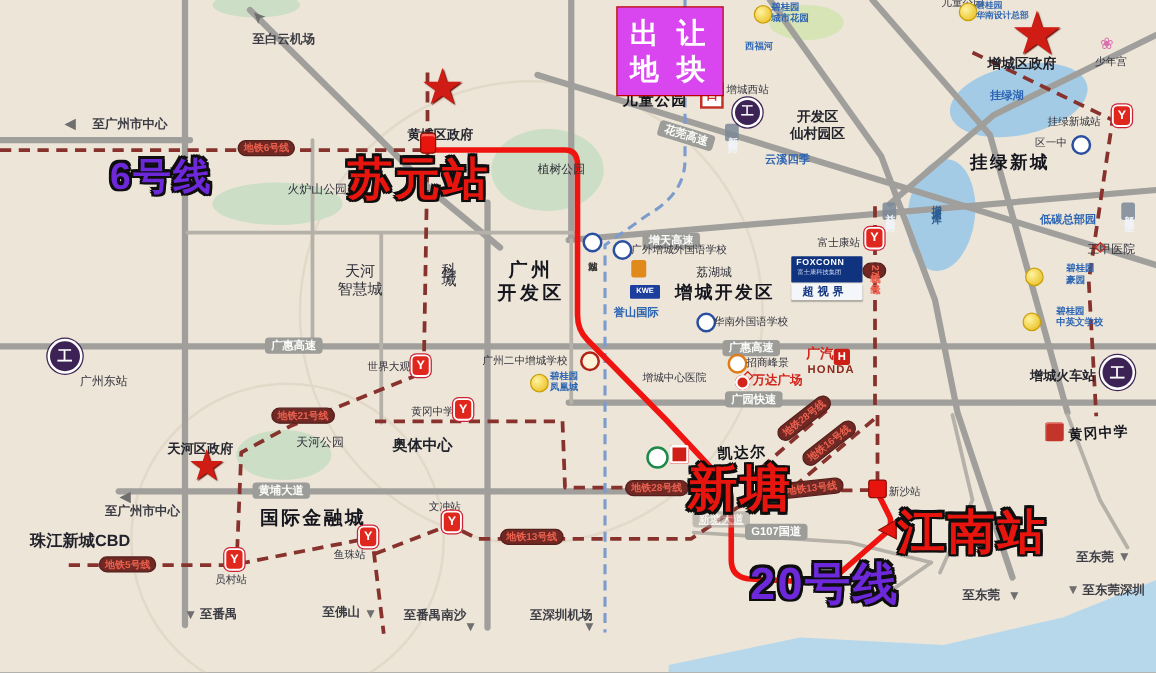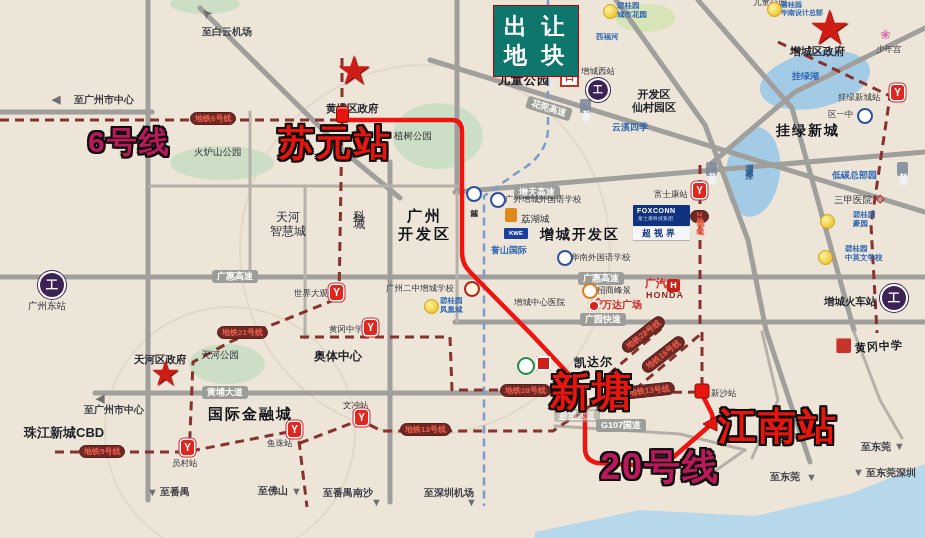--- a/index.html
+++ b/index.html
@@ -1,21 +1,21 @@
 <!DOCTYPE html>
 <html><head>
 <meta charset="utf-8">
 <style>
   html,body{margin:0;padding:0;background:#888;}
   #stage{position:relative;width:925px;height:538px;background:#ece5d8;overflow:hidden;
          font-family:"Liberation Sans",sans-serif;}
   #lines{position:absolute;left:0;top:0;z-index:1;}
   #labels{position:absolute;left:0;top:0;width:925px;height:538px;z-index:2;}
   .it{position:absolute;white-space:pre-line;line-height:1.18;color:#30303a;}
-  .pl{font-size:9.5px;color:#30303a;}
+  .pl{font-size:9.5px;color:#30303a;margin-left:36px;}
   .pl2{font-size:10.5px;font-weight:bold;color:#26262e;}
   .pl3{font-size:11px;font-weight:bold;color:#23232c;}
   .pl3c{font-size:11px;font-weight:bold;color:#23232c;text-align:center;}
   .plc{font-size:12px;color:#2e2e38;text-align:center;}
   .sm{font-size:8.5px;color:#33333c;}
   .bl{font-size:7.5px;font-weight:bold;color:#2f66b3;}
   .bl2{font-size:9px;font-weight:bold;color:#2f66b3;}
   .cal,.cal2,.calc{font-family:"DejaVu Serif",serif;font-weight:bold;color:#15151d;}
   .cal{font-size:14px;letter-spacing:2px;}
   .cal2{font-size:12px;letter-spacing:1px;}
@@ -29,23 +29,23 @@
         border-radius:8px;padding:1px 4px;white-space:nowrap;z-index:3;}
   .rlbl{font-size:9px;font-weight:bold;background:#9c9c98;color:#fdfdfb;padding:1px 5px;border-radius:3px;white-space:nowrap;}
   .fade{opacity:.55;text-decoration:underline;}
   .dest{font-size:10px;font-weight:bold;color:#3c3c44;white-space:nowrap;}
   .arr{color:#6f6f6f;font-size:13px;}
   .arr2{color:#6f6f6f;font-size:11px;font-weight:bold;}
   .star{color:#cf1d15;text-shadow:1px 1px 1px #6b0d07;line-height:1;}
   .bigw,.bigr{font-weight:900;z-index:6;white-space:nowrap;letter-spacing:2px;
     text-shadow:-2px -2px 0 #0e0e0e,2px -2px 0 #0e0e0e,-2px 2px 0 #0e0e0e,2px 2px 0 #0e0e0e,
                 0 -2px 0 #0e0e0e,0 2px 0 #0e0e0e,-2px 0 0 #0e0e0e,2px 0 0 #0e0e0e;}
-  .bigw{color:#be185d;font-size:30px;padding-left:20px;}
+  .bigw{color:#6d28d9;font-size:30px;padding-left:20px;}
   .bigr{color:#e8150f;font-size:36px;}
-  .plot{background:#0f766e;color:#fff;font-size:23px;font-weight:bold;text-align:center;
+  .plot{background:#d946ef;color:#fff;font-size:23px;font-weight:bold;text-align:center;
         padding:6px 10px;letter-spacing:4px;line-height:1.25;z-index:5;box-shadow:0 0 0 1px #b00;}
   .micon{width:13px;height:15px;background:#e0271d;color:#fff;font-size:10px;font-weight:900;
          text-align:center;line-height:15px;border-radius:3px;box-shadow:0 0 0 1.5px #fff,0 0 0 2.5px #c23;z-index:4;}
   .ricon,.ricon2{background:#3d2355;color:#fff;border-radius:50%;text-align:center;font-weight:bold;
          box-shadow:0 0 0 2px #fff,0 0 0 3px #3d2355;z-index:4;}
   .ricon{width:20px;height:20px;font-size:10px;line-height:20px;}
   .ricon2{width:24px;height:24px;font-size:12px;line-height:24px;}
   .badge-b{width:12px;height:12px;border-radius:50%;background:#fff;border:2.5px solid #2b4fa0;}
   .badge-r{width:12px;height:12px;border-radius:50%;background:#fdf3d8;border:2.5px solid #b02318;}
   .dia{color:#cf241a;font-size:11px;font-weight:bold;}

